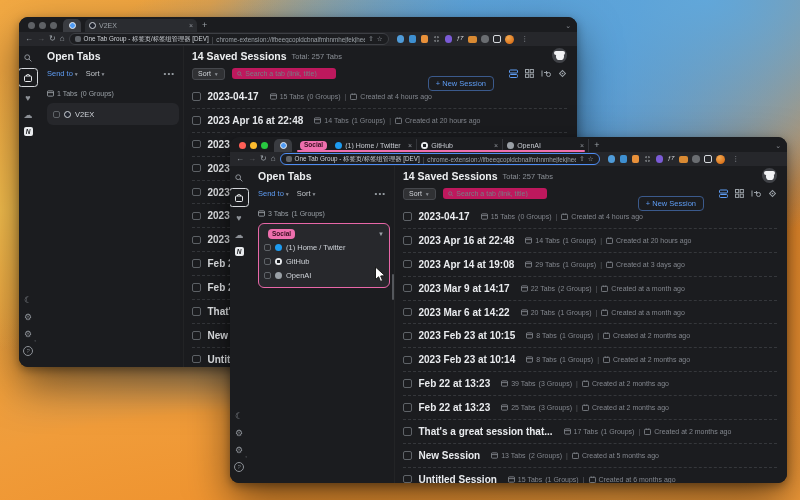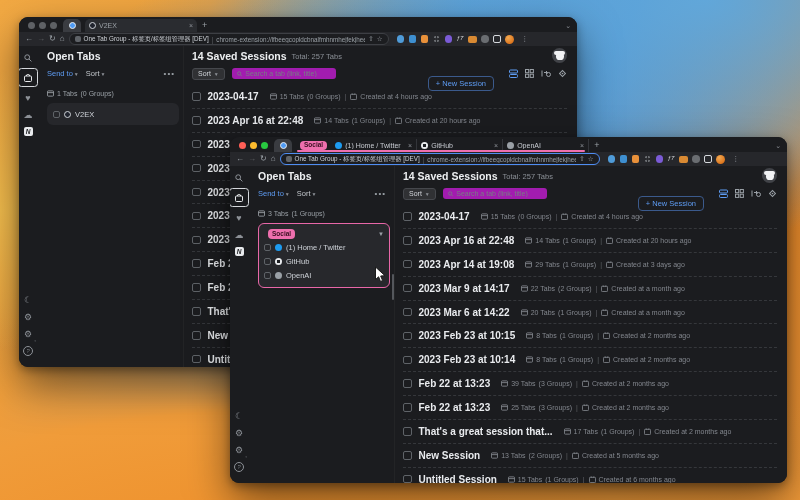--- a/index.html
+++ b/index.html
@@ -100,21 +100,21 @@
   .avatar::after{content:"";position:absolute;left:3.5px;top:4px;width:8px;height:8px;border-radius:50% 50% 45% 45%;background:#f2f3f5;}
   .avatar::before{content:"";position:absolute;left:2px;top:2.5px;width:11px;height:4px;border-radius:2px;background:#f2f3f5;}
 
   .col-toolbar{height:17px;display:flex;align-items:center;gap:7px;flex:none;}
   .link-blue{color:#5e9cf3;font-size:7.5px;white-space:nowrap;}
   .link-gray{color:#c3c7cc;font-size:7.5px;white-space:nowrap;}
   .dd-arrow{font-size:5px;color:#8d9197;margin-left:1px;}
   .more-btn{margin-left:auto;color:#9aa0a6;font-size:8px;letter-spacing:1px;padding-right:4px;}
   .sort-box{display:flex;align-items:center;gap:2px;background:#303134;border:1px solid #46484d;
     border-radius:3px;padding:1.5px 5px;color:#d2d5da;font-size:7px;flex:none;}
-  .search-box{display:flex;align-items:center;gap:3px;background:#a21caf;border-radius:3px;
+  .search-box{display:flex;align-items:center;gap:3px;background:#be185d;border-radius:3px;
     height:11px;width:94px;padding:0 5px;flex:none;}
   .search-box input{background:transparent;border:none;outline:none;color:#b6bac0;font-size:7px;
     width:100%;padding:0;font-family:"Liberation Sans",sans-serif;}
   .search-box input::placeholder{color:#787d84;}
   .new-session{margin-left:auto;color:#5e9cf3;font-size:7.5px;border:1px solid #3b5a8c;
     border-radius:4px;padding:2px 7px;white-space:nowrap;flex:none;background:transparent;margin-top:20px;}
   .view-icons{display:flex;align-items:center;gap:7px;margin-left:8px;flex:none;}
   .vic{display:flex;align-items:center;justify-content:center;}
 
   .tabs-summary{display:flex;align-items:center;gap:3px;color:#9aa0a6;font-size:7px;margin-top:8px;flex:none;}

